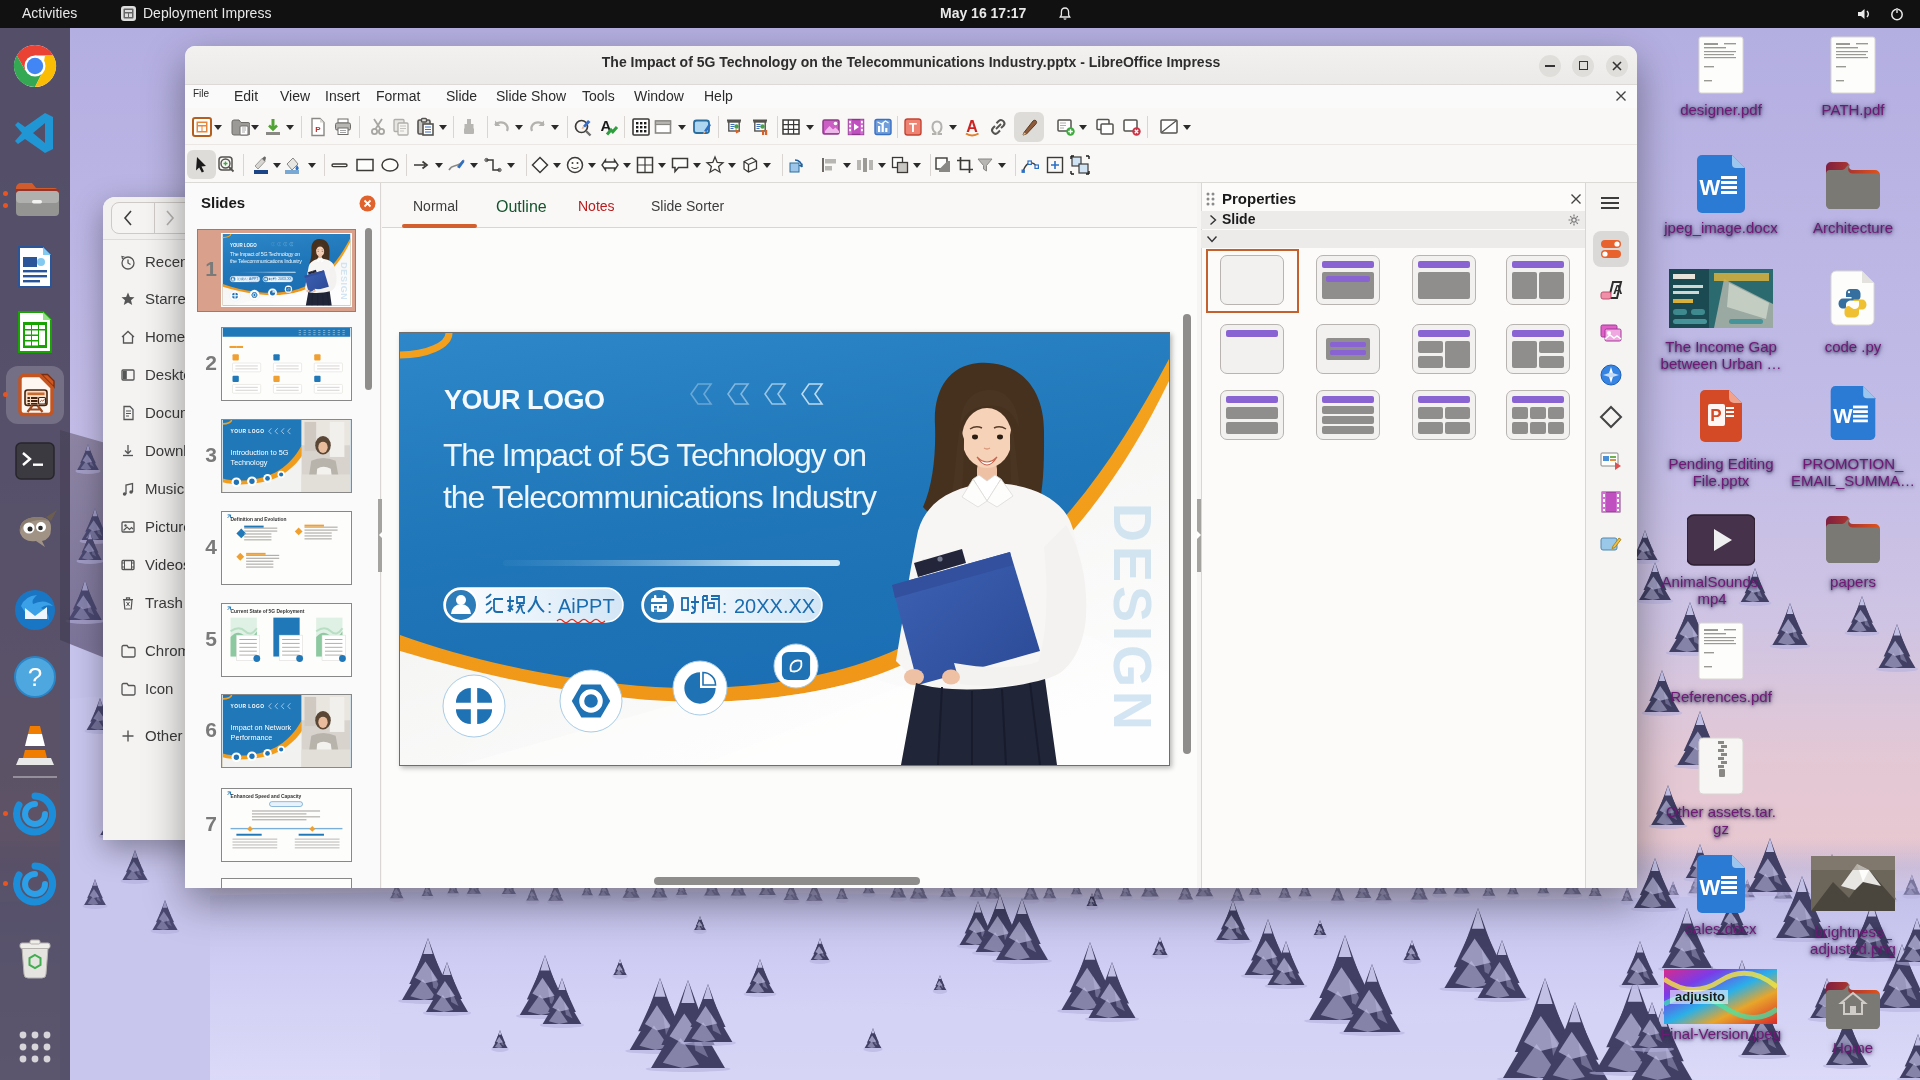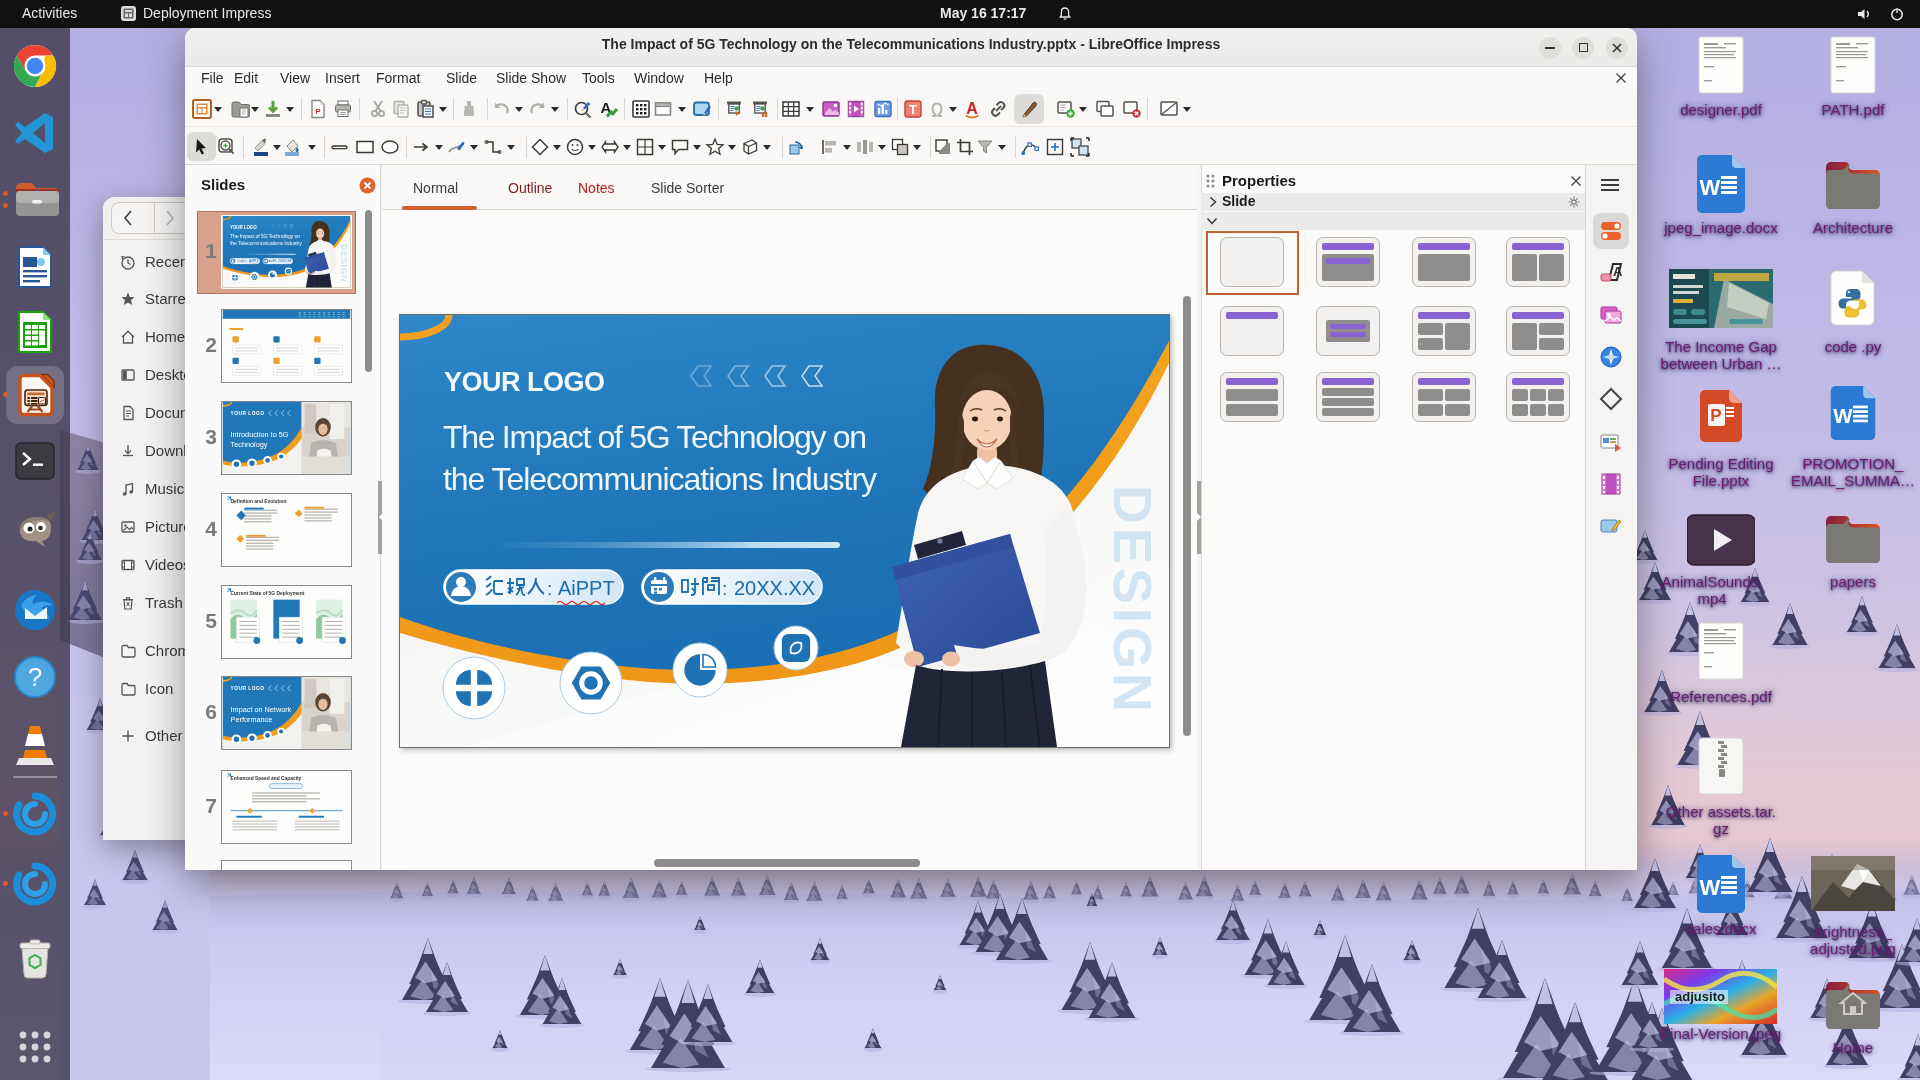--- a/index.html
+++ b/index.html
@@ -5,21 +5,21 @@
 html,body{width:1920px;height:1080px;overflow:hidden;font-family:"Liberation Sans",sans-serif;}
 .abs{position:absolute;}
 #stage{position:absolute;left:0;top:0;width:1920px;height:1080px;background:#b5b0e0;}
 
 #topbar{position:absolute;left:0;top:0;width:1920px;height:28px;background:#111;color:#e9e9e9;font-size:14px;z-index:50;}
 
 #dock{position:absolute;left:0;top:28px;width:70px;height:1052px;background:rgba(62,56,78,0.82);z-index:40;}
 .dicon{position:absolute;left:11px;width:48px;height:48px;}
 
 #fileswin{position:absolute;left:103px;top:197px;width:300px;height:643px;background:#f4f3f2;border-radius:12px 0 0 0;box-shadow:0 10px 30px rgba(0,0,0,0.35);z-index:45;}
-#impress{position:absolute;left:185px;top:28px;width:1452px;height:842px;background:#f6f5f4;border-radius:10px 10px 0 0;box-shadow:0 14px 40px rgba(0,0,0,0.4);z-index:46;}
+#impress{position:absolute;left:185px;top:46px;width:1452px;height:842px;background:#f6f5f4;border-radius:10px 10px 0 0;box-shadow:0 14px 40px rgba(0,0,0,0.4);z-index:46;}
 .deskicons{z-index:30;}
 .dlabel{position:absolute;color:#701a75;font-size:15px;text-align:center;text-shadow:0 1px 3px rgba(40,40,80,0.9),0 0 6px rgba(40,40,80,0.6);line-height:17px;z-index:31;}
 </style></head><body>
 <div id="stage">
 <svg class="abs" style="left:0;top:0;z-index:1" width="1920" height="1080" viewBox="0 0 1920 1080">
       <defs>
 <linearGradient id="sky" x1="0" y1="0" x2="0" y2="1">
  <stop offset="0" stop-color="#b3aee1"></stop>
  <stop offset="0.40" stop-color="#c2bce7"></stop>
  <stop offset="0.58" stop-color="#cfc4e3"></stop>
@@ -1405,21 +1405,21 @@
       <div class="abs" style="left:0;top:8px;width:1452px;text-align:center;font-size:14px;font-weight:bold;color:#2d2d2d;">The Impact of 5G Technology on the Telecommunications Industry.pptx - LibreOffice Impress</div>
       <div class="abs" style="left:1354px;top:9px;width:22px;height:22px;border-radius:50%;background:#e0dedb;"></div>
       <div class="abs" style="left:1360px;top:19px;width:10px;height:1.8px;background:#333;"></div>
       <div class="abs" style="left:1387px;top:9px;width:22px;height:22px;border-radius:50%;background:#e0dedb;"></div>
       <div class="abs" style="left:1393.5px;top:15px;width:9px;height:9px;border:1.6px solid #333;"></div>
       <div class="abs" style="left:1421px;top:9px;width:22px;height:22px;border-radius:50%;background:#e0dedb;"></div>
       <svg class="abs" style="left:1427px;top:15px" width="10" height="10" viewBox="0 0 10 10">
         <path d="M1 1 L9 9 M9 1 L1 9" stroke="#333" stroke-width="1.6"></path>
       </svg>
       <div class="abs" style="left:0;top:39px;width:1452px;height:23px;background:#fbfafa;"></div>
-      <div class="abs" style="left:8px;top:42px;font-size:14px;color:#2b2b2b;margin-left:8px;">File</div>
+      <div class="abs" style="left:8px;top:42px;font-size:10px;color:#2b2b2b;">File</div>
       <div class="abs" style="left:49px;top:42px;font-size:14px;color:#2b2b2b;">Edit</div>
       <div class="abs" style="left:95px;top:42px;font-size:14px;color:#2b2b2b;">View</div>
       <div class="abs" style="left:140px;top:42px;font-size:14px;color:#2b2b2b;">Insert</div>
       <div class="abs" style="left:191px;top:42px;font-size:14px;color:#2b2b2b;">Format</div>
       <div class="abs" style="left:261px;top:42px;font-size:14px;color:#2b2b2b;">Slide</div>
       <div class="abs" style="left:311px;top:42px;font-size:14px;color:#2b2b2b;">Slide Show</div>
       <div class="abs" style="left:397px;top:42px;font-size:14px;color:#2b2b2b;">Tools</div>
       <div class="abs" style="left:449px;top:42px;font-size:14px;color:#2b2b2b;">Window</div>
       <div class="abs" style="left:519px;top:42px;font-size:14px;color:#2b2b2b;">Help</div>
       <svg class="abs" style="left:1430px;top:44px" width="12" height="12" viewBox="0 0 12 12">
@@ -2163,21 +2163,21 @@
       <svg class="abs" style="left:194px;top:483px" width="6" height="12" viewBox="0 0 6 12">
         <path d="M6 0 L0 6 L6 12 Z" fill="#fff"></path>
       </svg>
       <div class="abs" style="left:1008px;top:453px;width:8px;height:73px;background:#a5a3a0;"></div>
       <svg class="abs" style="left:1010px;top:483px" width="6" height="12" viewBox="0 0 6 12">
         <path d="M0 0 L6 6 L0 12 Z" fill="#fff"></path>
       </svg>
       <div class="abs" style="left:197px;top:137px;width:815px;height:705px;background:#fcfcfb;"></div>
       <div class="abs" style="left:197px;top:137px;width:815px;height:45px;background:#f9f8f7;border-bottom:1px solid #d8d5d2;"></div>
       <div class="abs" style="left:228px;top:152px;font-size:14px;color:#3c3c3c;">Normal</div>
-      <div class="abs" style="left:311px;top:152px;font-size:14px;color:#7f1d1d;margin-left:12px;">Outline</div>
+      <div class="abs" style="left:311px;top:152px;font-size:16px;color:#14532d;">Outline</div>
       <div class="abs" style="left:393px;top:152px;font-size:14px;color:#b91c1c;">Notes</div>
       <div class="abs" style="left:466px;top:152px;font-size:14px;color:#3c3c3c;">Slide Sorter</div>
       <div class="abs" style="left:217px;top:178px;width:75px;height:4px;background:#d35f2e;border-radius:2px;"></div>
       <svg class="abs" style="left:214px;top:286px;width:771px;height:434px;border:1px solid #6e6e6e;box-shadow:2px 2px 5px rgba(0,0,0,0.28)" viewBox="0 0 769 432" preserveAspectRatio="none">
         <defs>
 <linearGradient id="sbg" x1="0" y1="0" x2="0.25" y2="1">
  <stop offset="0" stop-color="#2d87c8"></stop>
             <stop offset="0.5" stop-color="#1f76b8"></stop>
             <stop offset="1" stop-color="#1a6cb2"></stop>
 </linearGradient>

